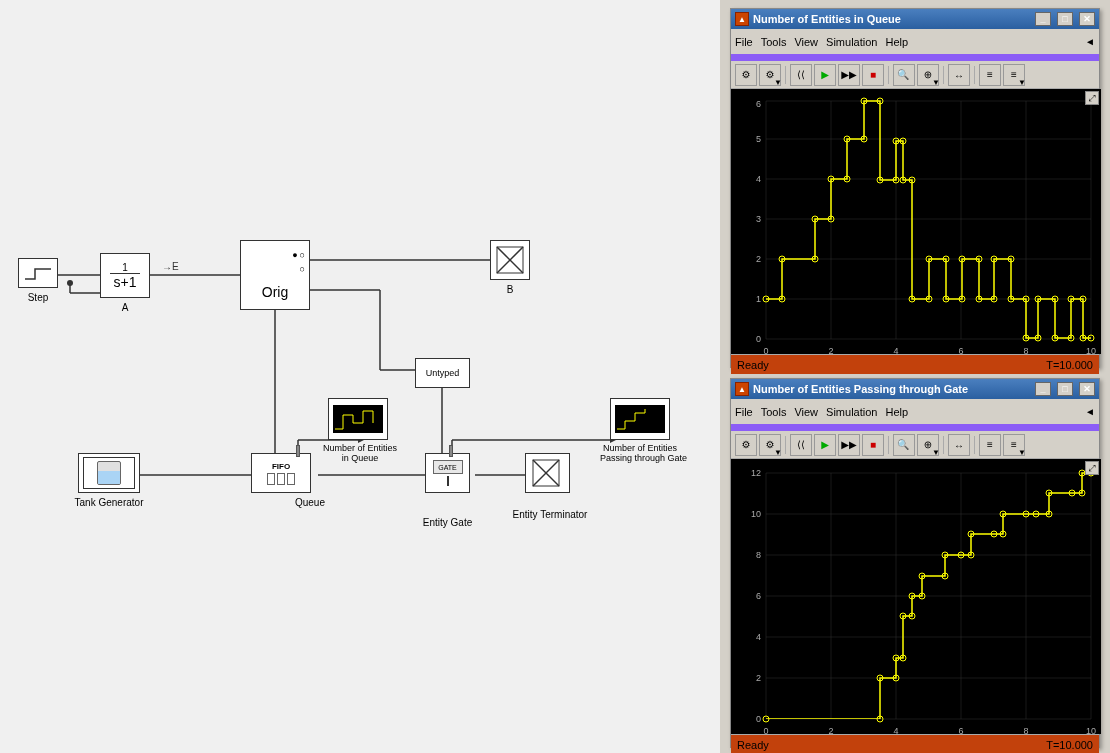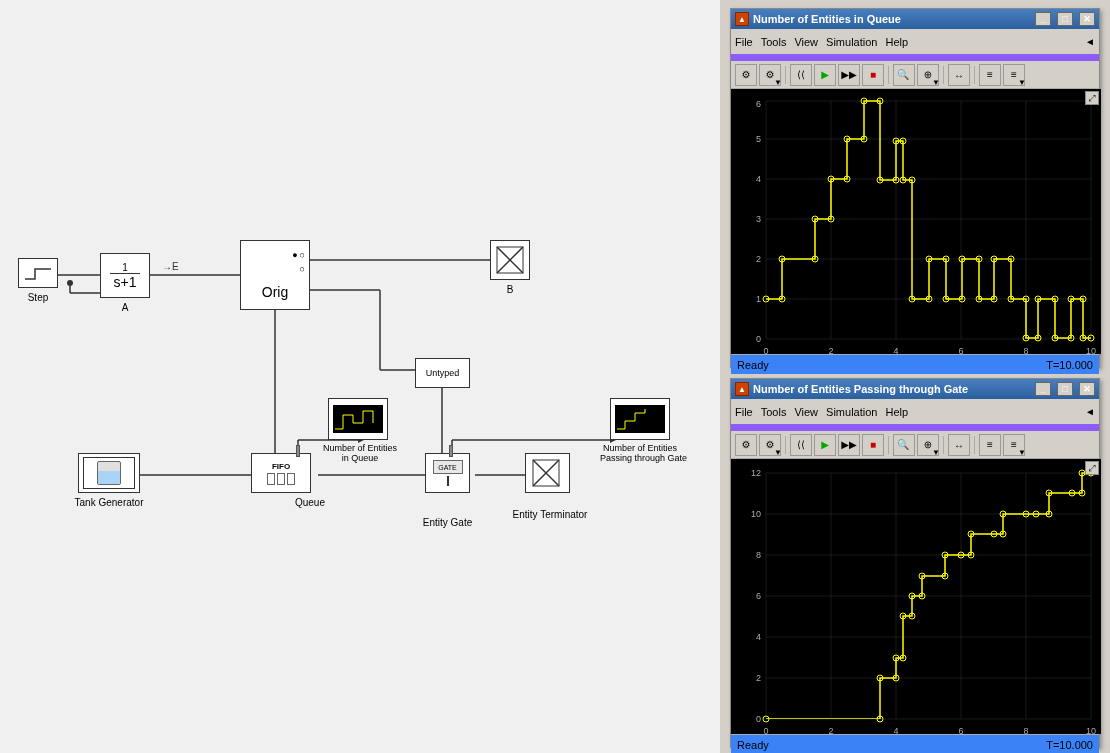--- a/index.html
+++ b/index.html
@@ -155,21 +155,21 @@
       margin: 0 2px;
     }
 
     .scope-plot {
       background: #000;
       position: relative;
       overflow: hidden;
     }
 
     .scope-statusbar {
-      background: #3b82f6;
+      background: #c2410c;
       height: 20px;
       display: flex;
       align-items: center;
       padding: 0 6px;
       justify-content: space-between;
       border-top: 1px solid #aaa;
       font-size: 11px;
     }
   </style>
 </head>

